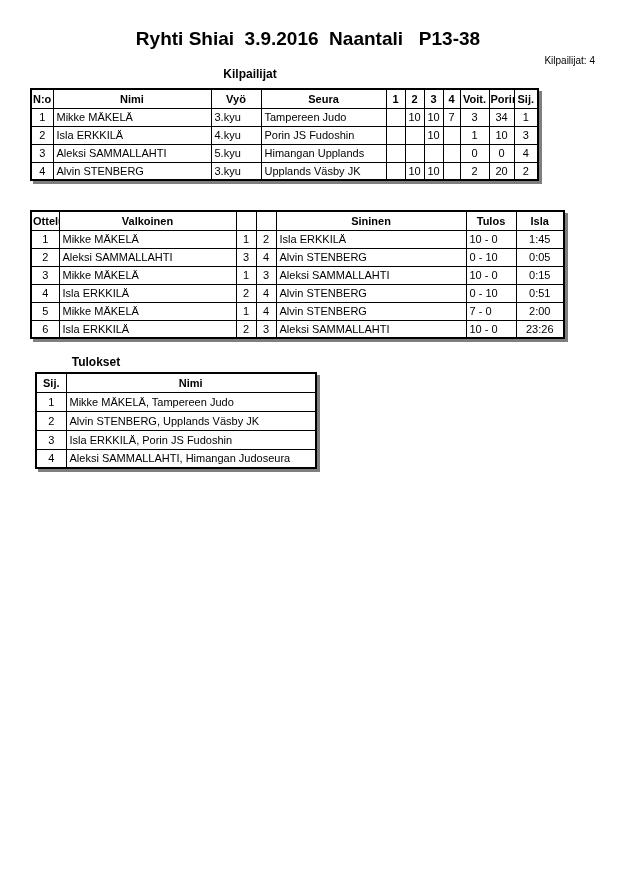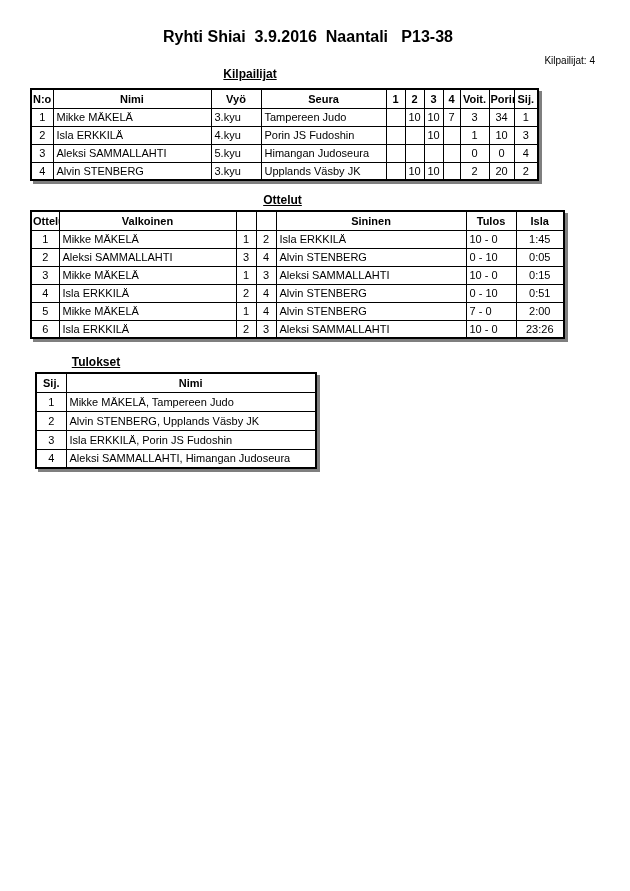--- a/index.html
+++ b/index.html
@@ -5,27 +5,27 @@
   * { margin:0; padding:0; box-sizing:border-box; }
   html,body { background:#fff; }
   body {
     width:630px; height:891px; position:relative;
     font-family:"Liberation Sans", sans-serif; color:#000;
   }
   .page { position:absolute; inset:0; background:#ffffff; overflow:hidden; }
 
   .title {
     position:absolute; top:28px; left:0; width:616px;
-    text-align:center; font-size:16px; font-weight:bold; white-space:pre;
+    text-align:center; font-size:19px; font-weight:bold; white-space:pre;
   }
   .count {
     position:absolute; top:55px; left:395px; width:200px;
     text-align:right; font-size:10px; font-weight:normal;
   }
-  .h2 { position:absolute; font-size:12px; font-weight:bold; text-align:center;text-decoration:underline; }
+  .h2 { position:absolute; font-size:12px; font-weight:bold; text-align:center; }
   #h-kilpailijat { top:67px;  left:30px; width:440px; }
   #h-ottelut     { top:193px; left:30px; width:505px; }
   #h-tulokset    { top:355px; left:35px; width:122px; }
 
   table {
     position:absolute; border-collapse:collapse; table-layout:fixed;
     background:#fff; border:2px solid #000;
     box-shadow:3px 3px 0 0 #7f7f7f;
   }
   th, td {
@@ -104,21 +104,21 @@
       <td class="c tight">10</td>
       <td class="c tight"></td>
       <td class="c">1</td>
       <td class="c">10</td>
       <td class="c">3</td>
     </tr>
     <tr>
       <td class="c">3</td>
       <td class="l">Aleksi SAMMALLAHTI</td>
       <td class="l">5.kyu</td>
-      <td class="l">Himangan Judoseura</td>
+      <td class="l">Himangan Upplands</td>
       <td class="c tight"></td>
       <td class="c tight"></td>
       <td class="c tight"></td>
       <td class="c tight"></td>
       <td class="c">0</td>
       <td class="c">0</td>
       <td class="c">4</td>
     </tr>
     <tr>
       <td class="c">4</td>
@@ -129,21 +129,20 @@
       <td class="c tight">10</td>
       <td class="c tight">10</td>
       <td class="c tight"></td>
       <td class="c">2</td>
       <td class="c">20</td>
       <td class="c">2</td>
     </tr>
   </tbody>
     </table>
 
-  <div class="h2" id="h-ottelut">Ottelut</div>
 
   <table id="t2">
     <colgroup>
       <col style="width:28px">
         <col style="width:177px">
         <col style="width:20px">
         <col style="width:20px">
       <col style="width:190px">
         <col style="width:50px">
         <col style="width:48px">

